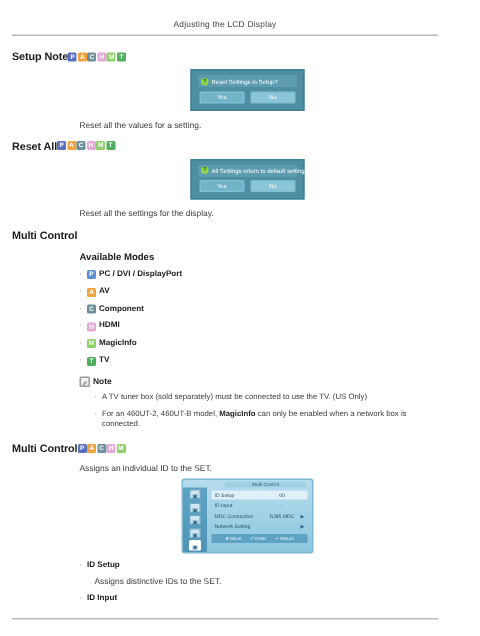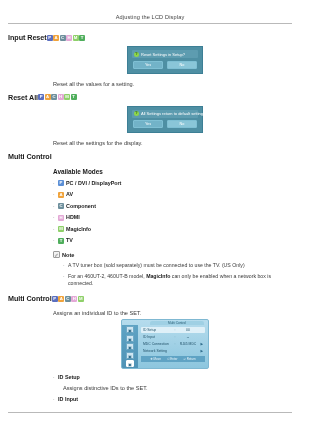--- a/index.html
+++ b/index.html
@@ -311,21 +311,21 @@
 <body>
 
 <div class="page-header">
   <div class="title">Adjusting the LCD Display</div>
 </div>
 <div class="header-rule"></div>
 
 <div class="content">
 
   <div class="sec-head" style="margin-top:9px;">
-    <span>Input Reset</span>
+    <span>Setup Note</span>
     <span class="badges" id="badges-setup-reset">
         <span class="badge" style="background: rgb(91, 111, 191);">P</span>
         <span class="badge" style="background: rgb(240, 163, 60);">A</span>
         <span class="badge" style="background: rgb(109, 143, 156);">C</span>
         <span class="badge" style="background: rgb(227, 168, 214);">H</span>
         <span class="badge" style="background: rgb(143, 208, 106);">M</span>
         <span class="badge" style="background: rgb(79, 174, 92);">T</span>
       </span>
   </div>
 

